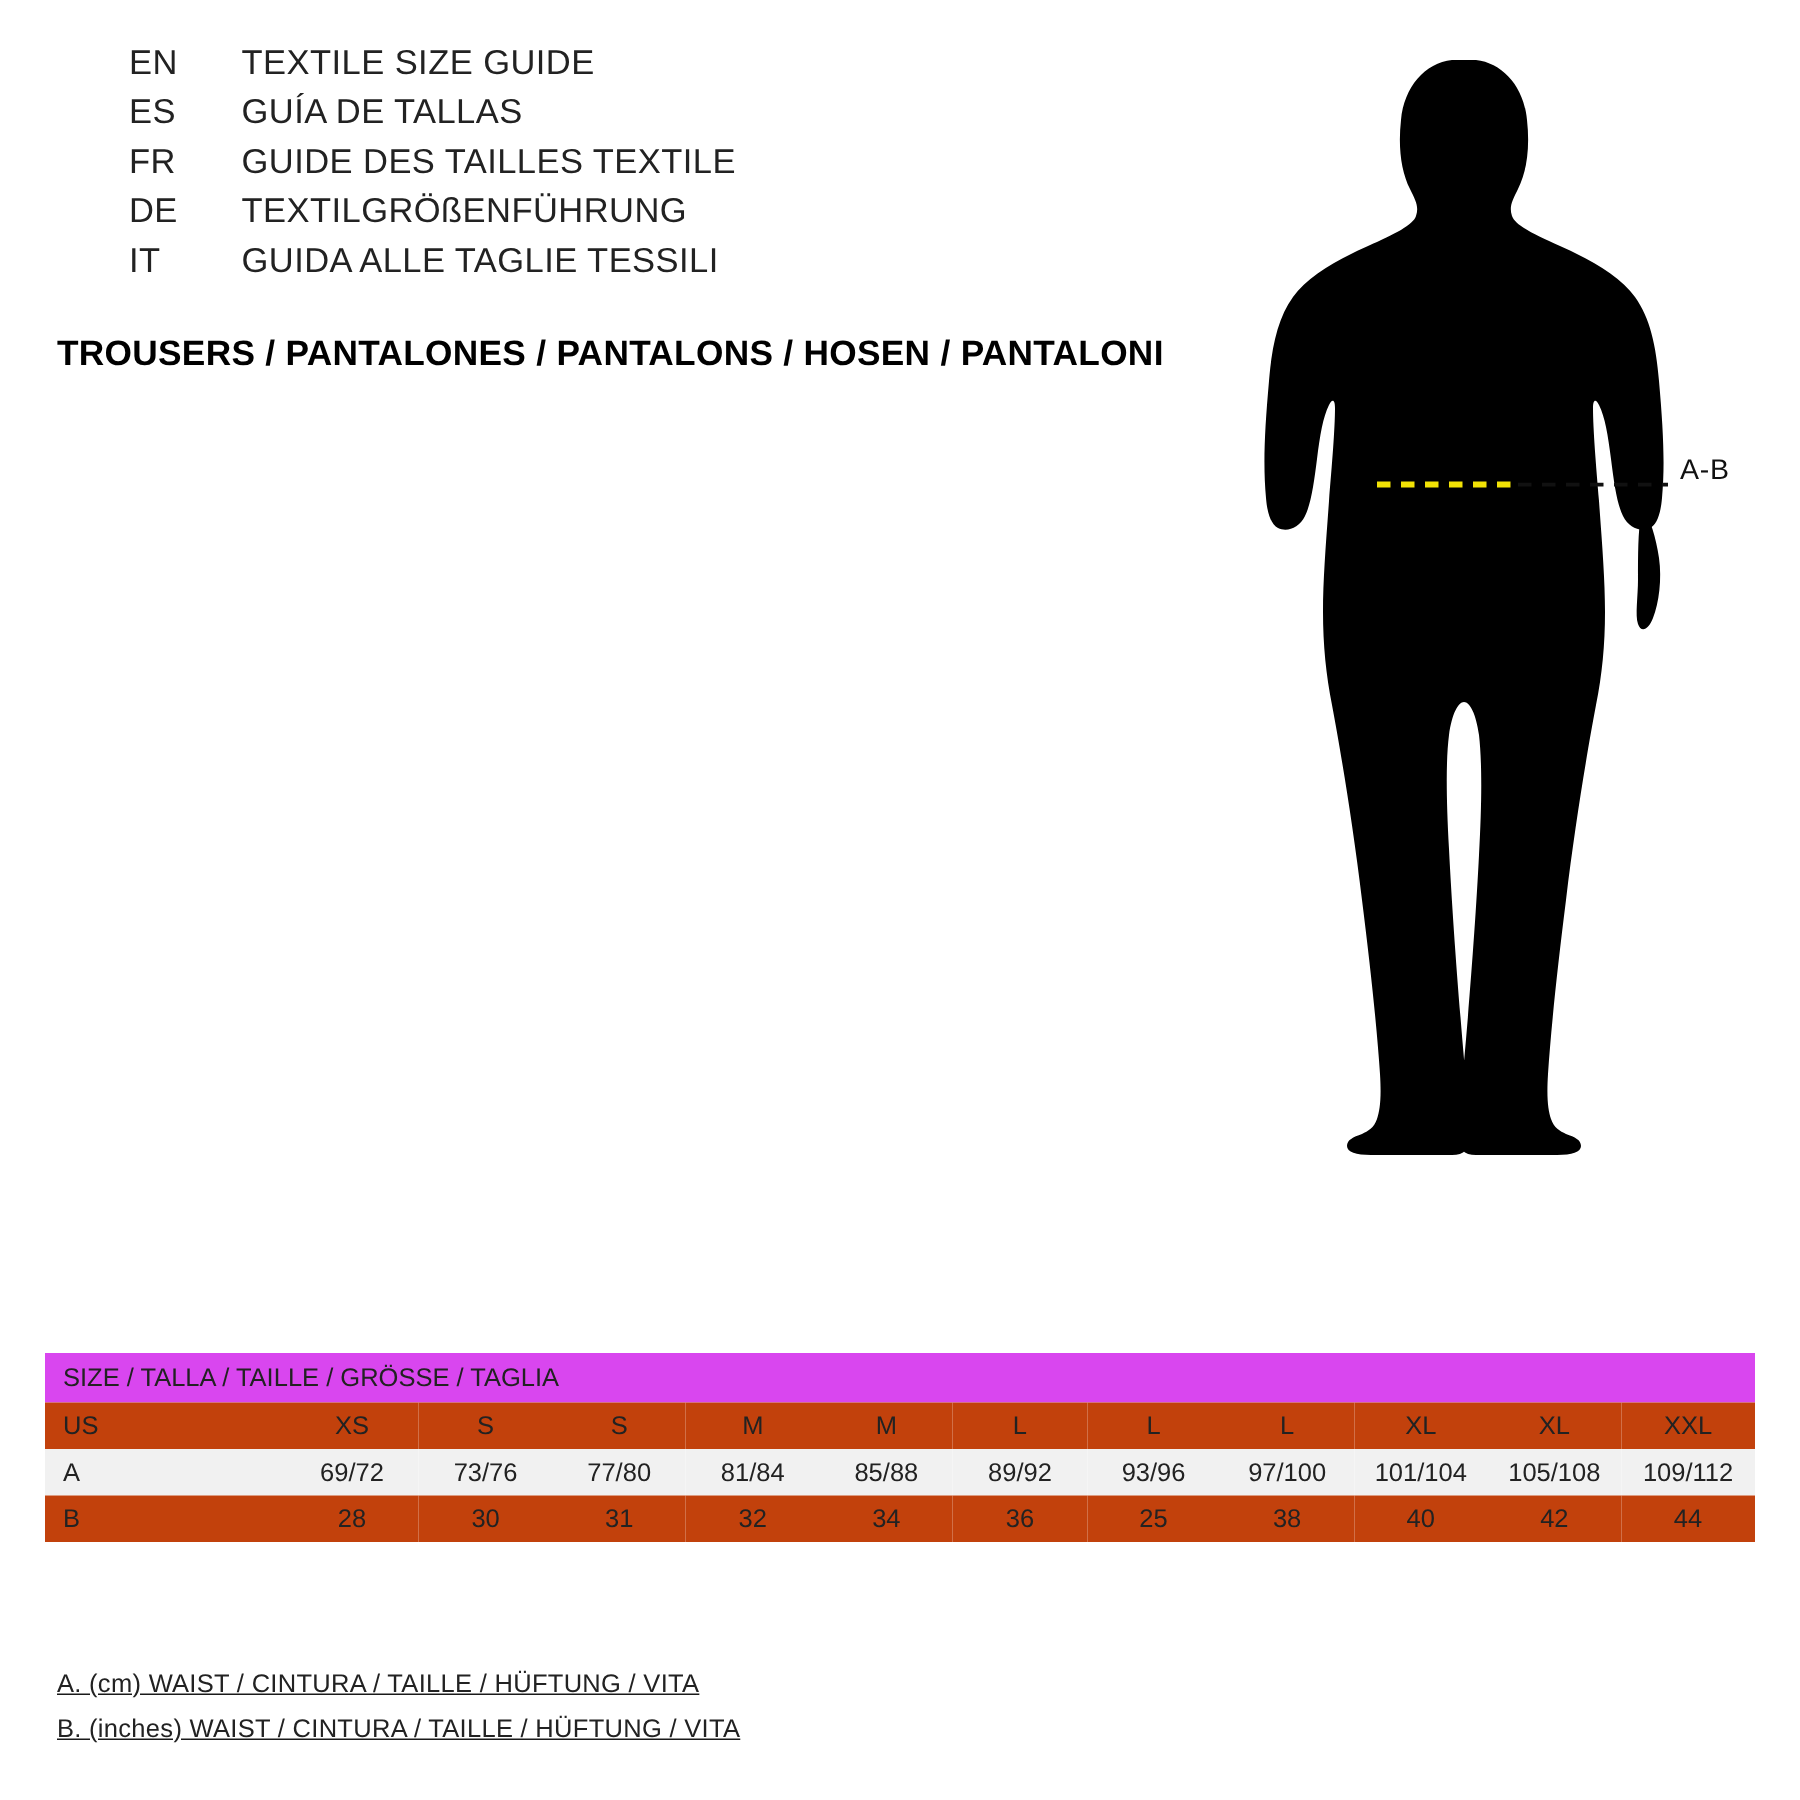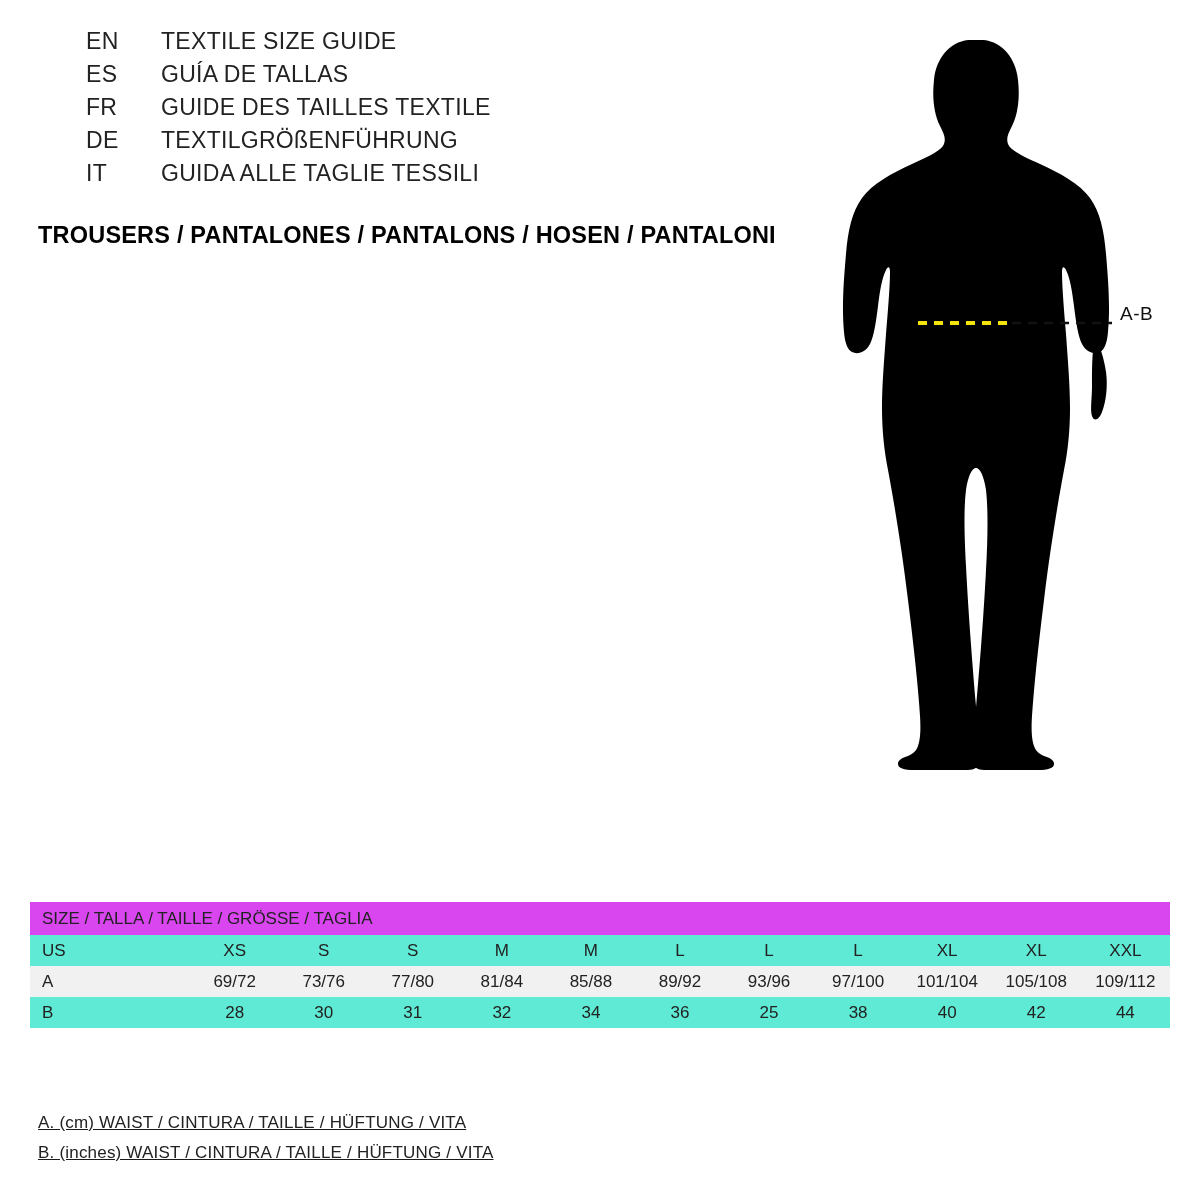--- a/index.html
+++ b/index.html
@@ -109,21 +109,21 @@
     padding-left: 12px;
     width: 160px;
   }
   tr.header-row th {
     background: #d946ef;
     text-align: left;
     font-size: 17px;
     height: 33px;
   }
   tr.band-light td { background: #f1f1f1; }
-  tr.band-white td { background: #5eead4; }
+  tr.band-white td { background: #c2410c; }
 
   
   .footnotes {
     position: absolute;
     left: 38px;
     top: 1108px;
     width: 900px;
     text-decoration: underline;
   }
   .footnote {

